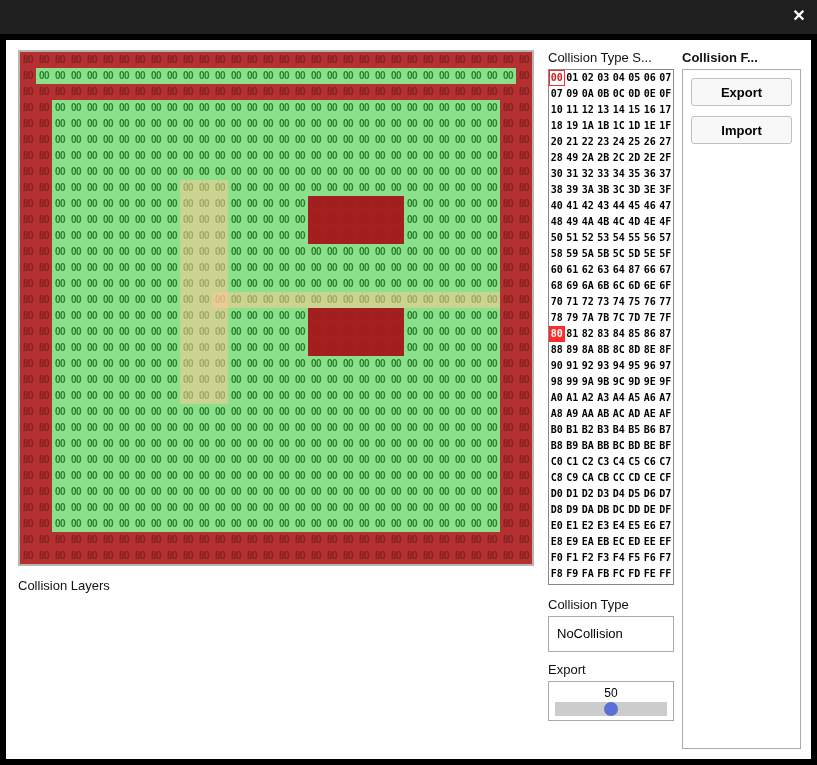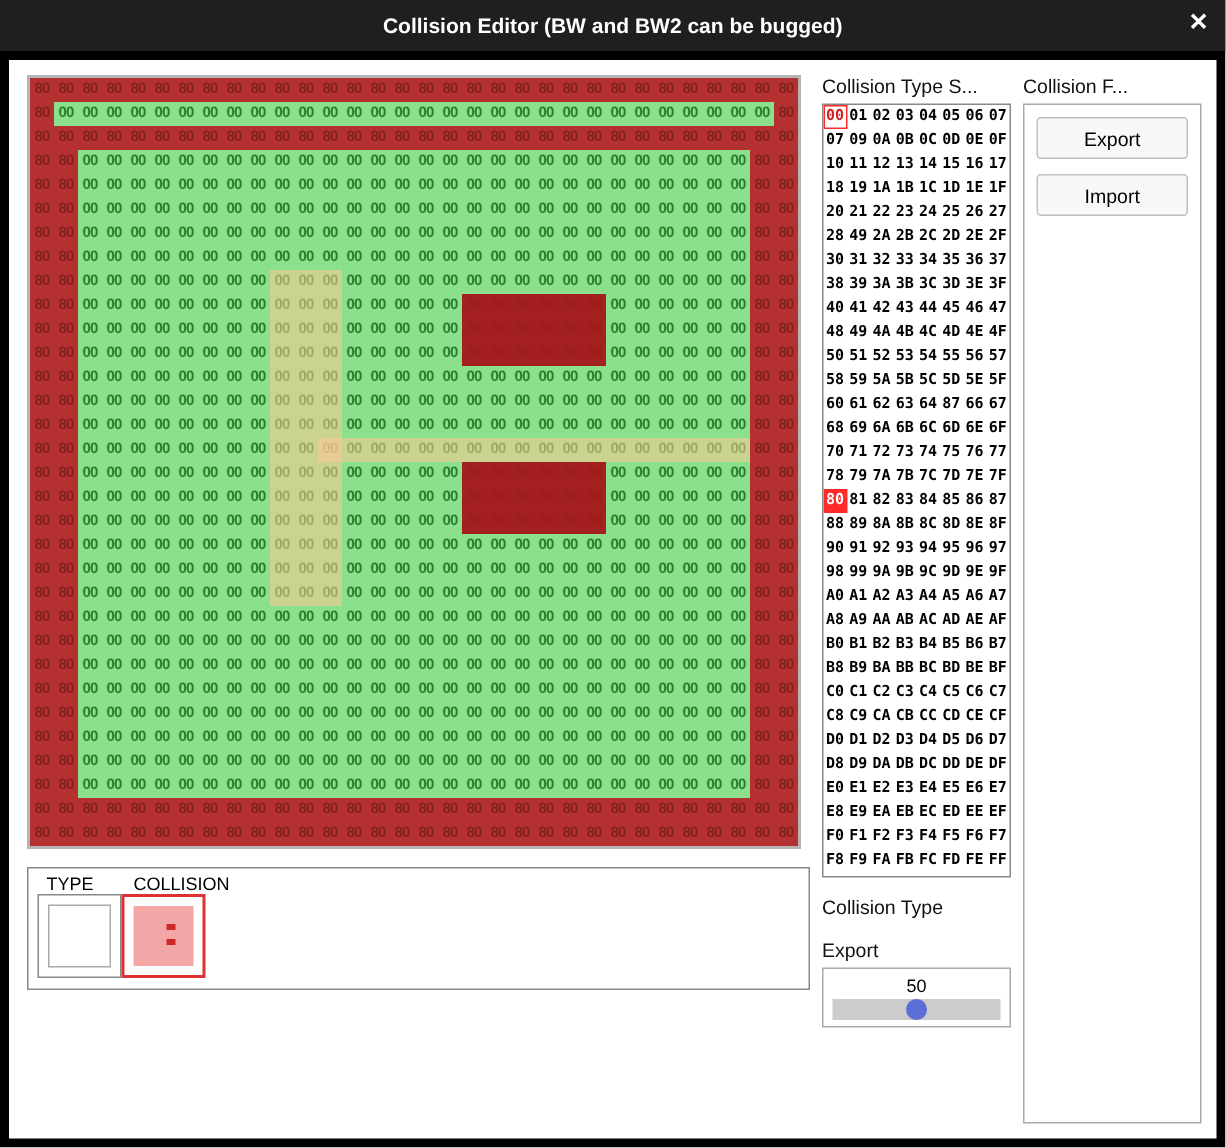--- a/index.html
+++ b/index.html
@@ -3,21 +3,21 @@
 <meta charset="utf-8">
 <style>
   html,body{margin:0;padding:0;font-family:"Segoe UI",Arial,sans-serif;background:#fff;}
   .outer{width:817px;height:765px;background:#000;position:relative;}
   .titlebar{height:34px;background:#1f1f1f;display:flex;align-items:center;justify-content:center;position:relative;font-weight:600;color:#fff;font-size:14px;}
   .titlebar .close{position:absolute;right:8px;top:6px;width:20px;height:20px;color:#fff;font-size:16px;line-height:20px;text-align:center;cursor:pointer;}
   .win{position:absolute;left:6px;right:6px;top:40px;bottom:6px;background:#fff;}
   .win-inner{display:flex;height:100%;padding:10px 10px 10px 12px;box-sizing:border-box;gap:8px;}
   .col-left{flex:0 0 522px;display:flex;flex-direction:column;}
   .col-mid{flex:0 0 126px;display:flex;flex-direction:column;}
-  .col-right{flex:1;display:flex;flex-direction:column;}
+  .col-right{flex:1;display:flex;flex-direction:column;font-weight:bold;}
   .section-label{font-size:13px;color:#111;margin-bottom:4px;white-space:nowrap;overflow:hidden;text-overflow:ellipsis;}
   
   .grid-wrap{border:2px solid #b5b5b5;width:516px;height:516px;box-sizing:border-box;position:relative;overflow:hidden;}
   .grid-canvas{width:512px;height:512px;position:absolute;}
   .cell{position:absolute;width:16px;height:16px;font:700 10px/16px Arial;text-align:center;letter-spacing:-0.5px;}
   .g00{background:#8be08b;color:#2a7f2a;}
   .g80{background:#b53030;color:#832222;}
   .overlay{position:absolute;pointer-events:none;}
   .ov-orange{background:rgba(255,200,150,.55);}
   .ov-red-strong{background:rgba(160,28,28,.8);}
@@ -48,21 +48,20 @@
   .slider .thumb{position:absolute;width:14px;height:14px;border-radius:50%;background:#5b6fd6;top:0;}
   
   .panel-right{border:1px solid #aaa;flex:1;padding:8px;display:flex;flex-direction:column;gap:10px;}
   .btn{border:1px solid #c0c0c0;background:#f8f8f8;padding:6px 10px;font-size:13px;cursor:pointer;text-align:center;border-radius:3px;height:28px;line-height:16px;box-sizing:border-box;}
 </style>
 </head>
 <body>
 
 <div class="outer">
   <div class="titlebar">
-    <span>Collision Editor (BW and BW2 can be bugged)</span>
     <div class="close">✕</div>
   </div>
   <div class="win">
     <div class="win-inner">
 
       <div class="col-left">
         <div class="grid-wrap">
           <div class="grid-canvas" id="grid-canvas">
               <div class="cell g80" style="left: 0px; top: 0px;">80</div>
               <div class="cell g80" style="left: 16px; top: 0px;">80</div>
@@ -1088,37 +1087,21 @@
               <div class="cell g80" style="left: 464px; top: 496px;">80</div>
               <div class="cell g80" style="left: 480px; top: 496px;">80</div>
               <div class="cell g80" style="left: 496px; top: 496px;">80</div>
               <div class="overlay ov-orange" style="left: 160px; top: 128px; width: 48px; height: 224px;"></div>
               <div class="overlay ov-orange" style="left: 192px; top: 240px; width: 288px; height: 16px;"></div>
               <div class="overlay ov-red-strong" style="left: 288px; top: 144px; width: 96px; height: 48px;"></div>
               <div class="overlay ov-red-strong" style="left: 288px; top: 256px; width: 96px; height: 48px;"></div>
             </div>
         </div>
         <div class="layers-wrap">
-          <div class="layers-box">
-            <div class="layers-hdr">
-              <span>TYPE</span>
-              <span>COLLISION</span>
-            </div>
-            <div class="layers-tiles">
-              <div class="tile">
-                <div class="mini" style="background:#fff;border:1px solid #aaa;"></div>
-              </div>
-              <div class="tile sel">
-                <div class="mini red">
-                  <div class="spot" style="left:22px;top:12px;"></div>
-                  <div class="spot" style="left:22px;top:22px;"></div>
-                </div>
-              </div>
-            </div>
-          </div>
+          <div class="section-label">Collision Layers</div>
         </div>
       </div>
 
       <div class="col-mid">
         <div class="section-label">Collision Type S...</div>
         <div class="types-box" id="types-box">
             <div class="type-row">
               <div class="type-cell outline">00</div>
               <div class="type-cell">01</div>
               <div class="type-cell">02</div>
@@ -1434,20 +1417,23 @@
               <div class="type-cell">FA</div>
               <div class="type-cell">FB</div>
               <div class="type-cell">FC</div>
               <div class="type-cell">FD</div>
               <div class="type-cell">FE</div>
               <div class="type-cell">FF</div>
             </div>
           </div>
         <div class="ctype-section">
           <div class="section-label">Collision Type</div>
+          <div class="ctype-box">
+            <span>NoCollision</span>
+          </div>
         </div>
         <div class="opacity-section">
           <div class="section-label">Export</div>
           <div class="opacity-box">
             <div class="opacity-val">50</div>
             <div class="slider">
               <div class="thumb" style="left:50%;margin-left:-7px;"></div>
             </div>
           </div>
         </div>

